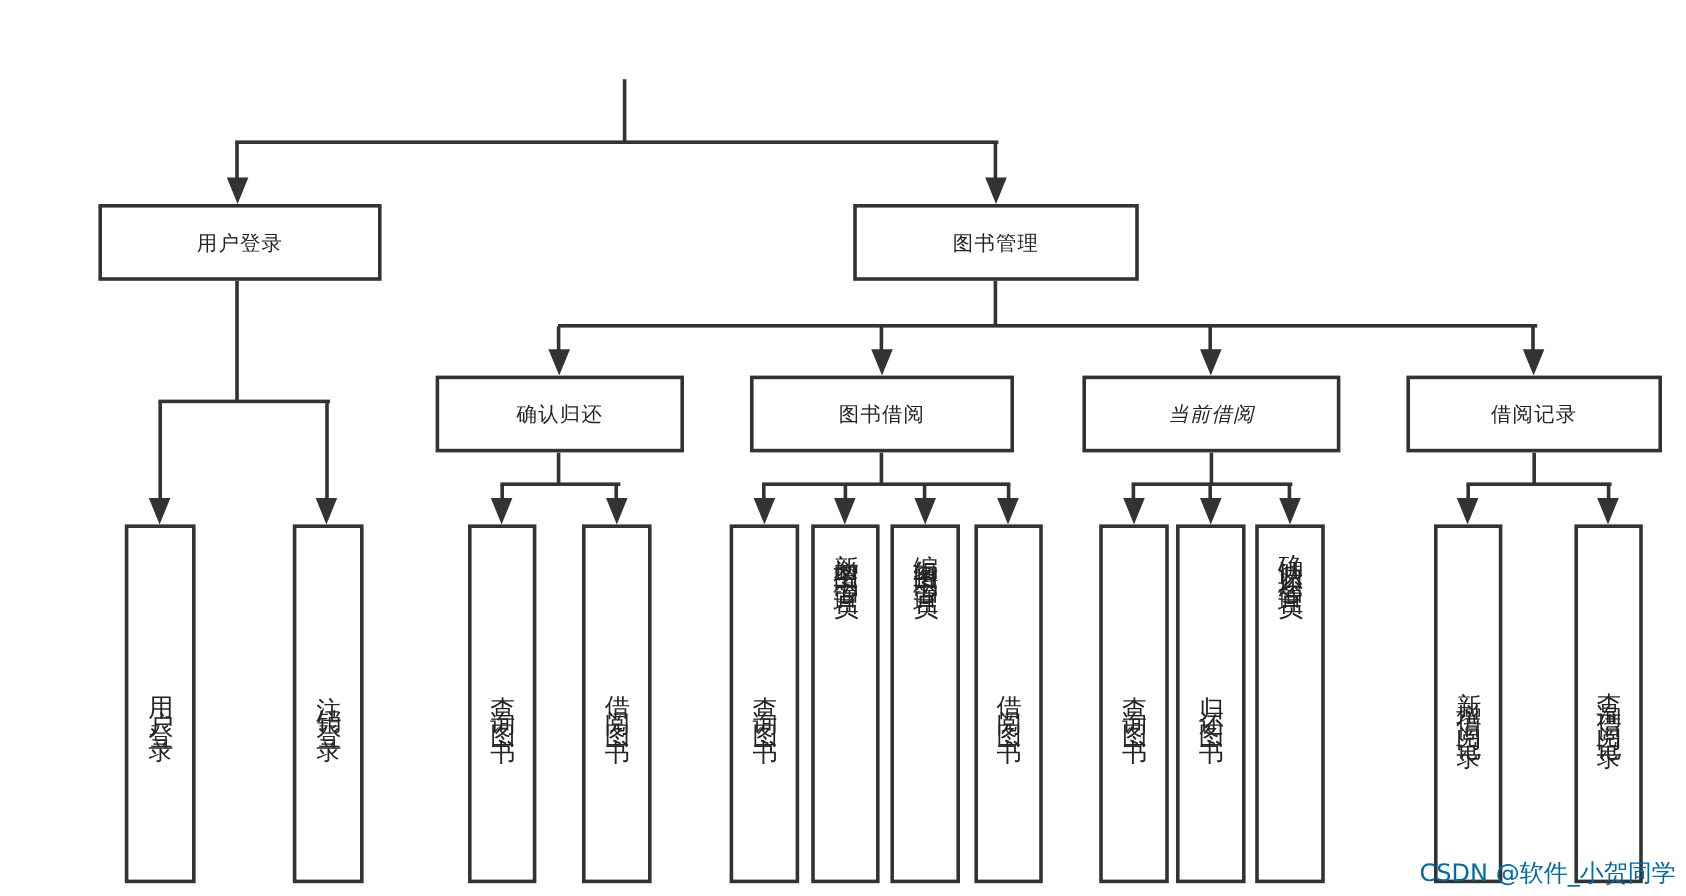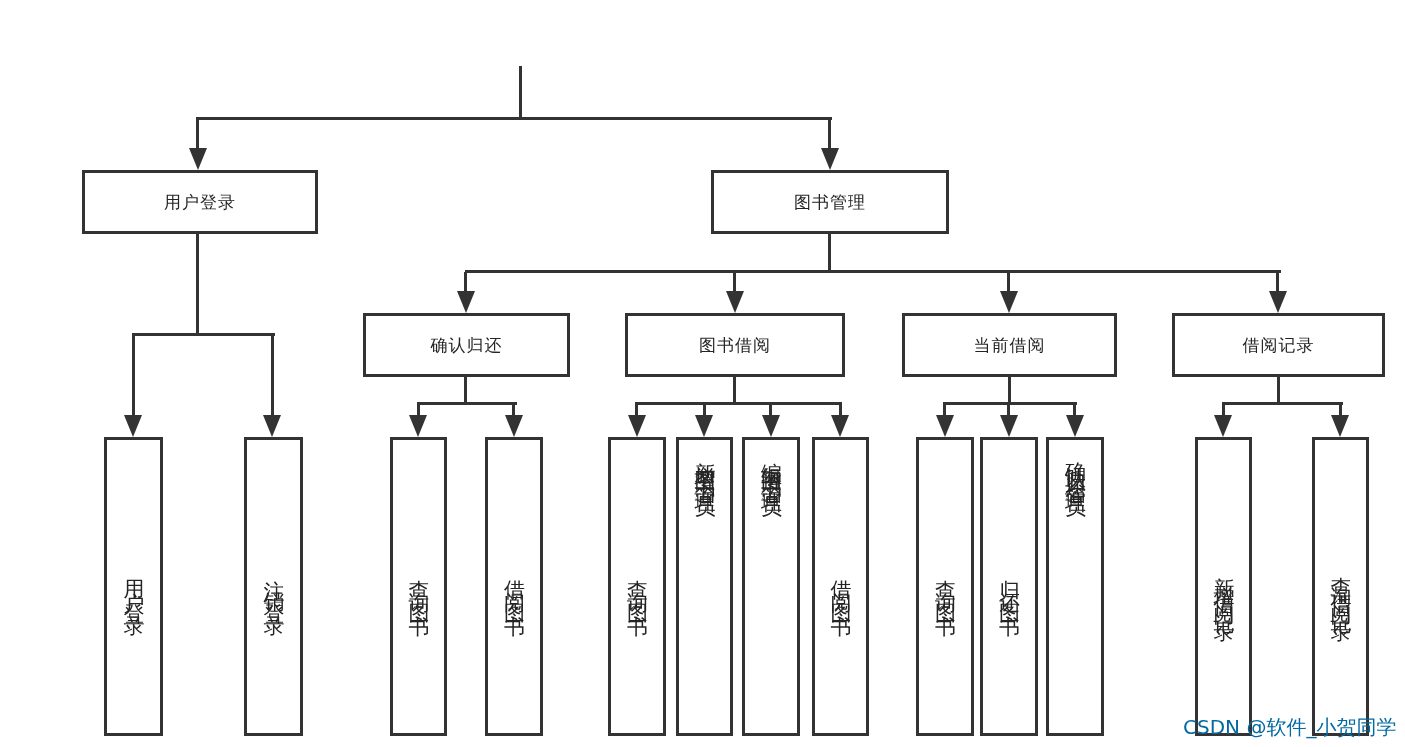--- a/index.html
+++ b/index.html
@@ -67,21 +67,21 @@
   <div class="arrow" style="left:1000px;top:291px;"></div>
   <div class="vline" style="left:1276px;top:272px;height:21px;"></div>
   <div class="arrow" style="left:1269px;top:291px;"></div>
 
   <div class="node" style="left:363px;top:313px;width:207px;height:64px;">
     <span>确认归还</span>
   </div>
   <div class="node" style="left:625px;top:313px;width:220px;height:64px;">
     <span>图书借阅</span>
   </div>
-  <div class="node" style="left:902px;top:313px;width:215px;height:64px;">
+  <div class="node" style="left:902px;top:313px;width:215px;height:64px;font-style:italic;">
     <span>当前借阅</span>
   </div>
   <div class="node" style="left:1172px;top:313px;width:213px;height:64px;">
     <span>借阅记录</span>
   </div>
 
   <div class="vline" style="left:464px;top:377px;height:27px;"></div>
   <div class="hline" style="left:417px;top:402px;width:100px;"></div>
   <div class="vline" style="left:417px;top:404px;height:12px;"></div>
   <div class="arrow" style="left:409px;top:415px;"></div>

